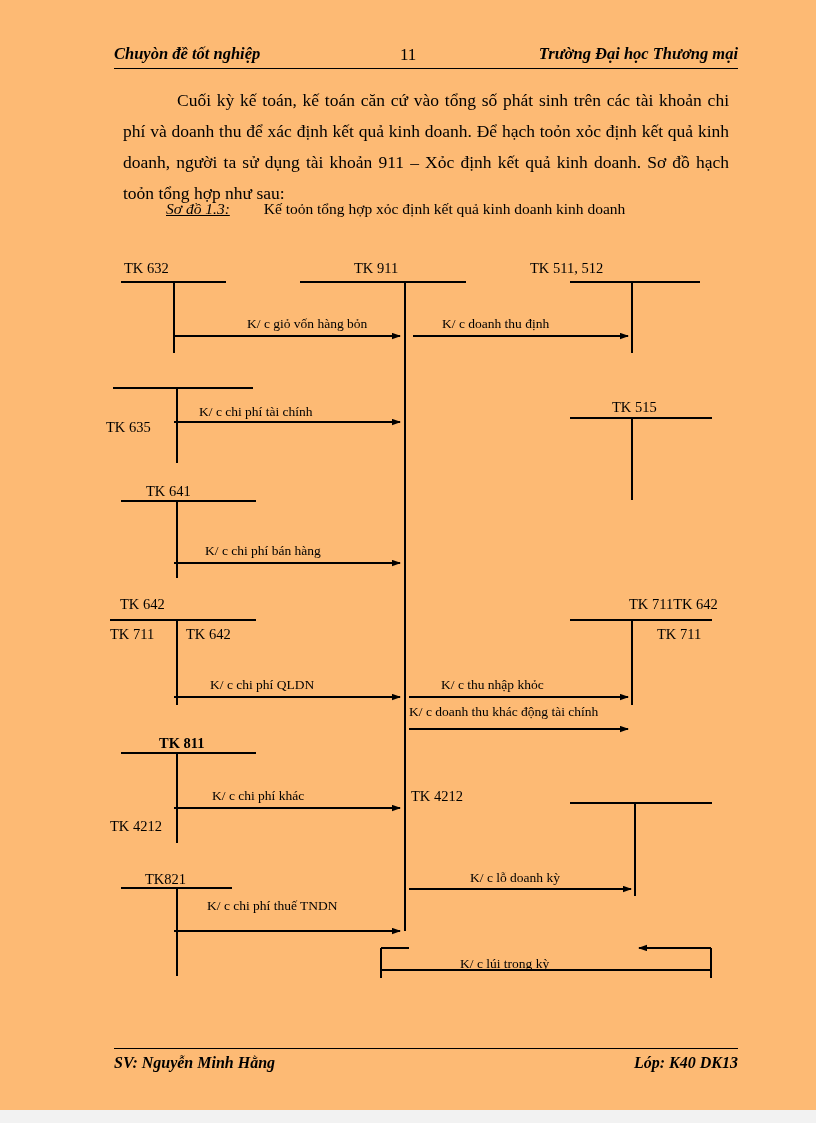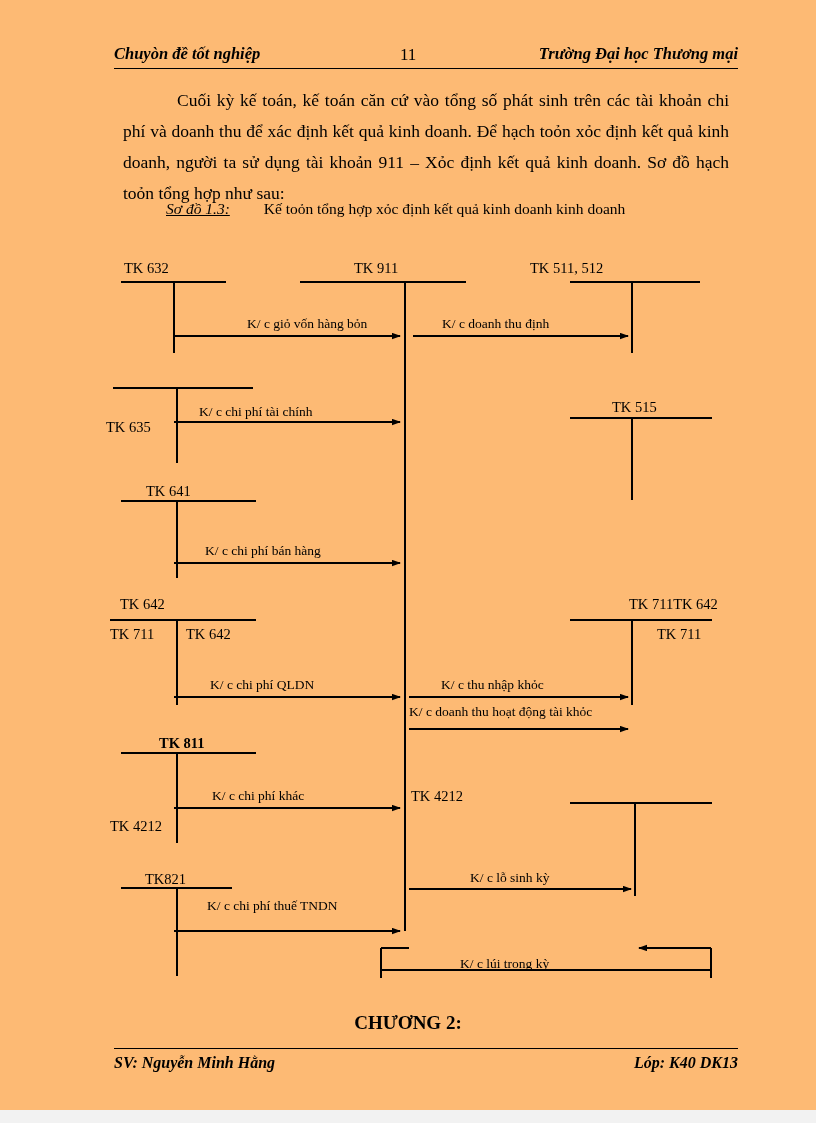--- a/index.html
+++ b/index.html
@@ -203,26 +203,26 @@
 
     <span class="node-label" style="left:159px; top:487px;font-weight:bold;">TK 811</span>
     <span class="node-label" style="left:110px; top:570px;">TK 4212</span>
     <span class="node-label" style="left:411px; top:540px;">TK 4212</span>
 
     <span class="node-label" style="left:145px; top:623px;">TK821</span>
 
     <span class="flow-label" style="left:211px; top:68px;margin-left:36px;">K/ c giỏ vốn hàng bỏn</span>
     <span class="flow-label" style="left:442px; top:68px;">K/ c doanh thu định</span>
     <span class="flow-label" style="left:199px; top:156px;">K/ c chi phí tài chính</span>
-    <span class="flow-label" style="left:409px; top:456px;">K/ c doanh thu hoạt động tài khỏc</span>
+    <span class="flow-label" style="left:409px; top:456px;">K/ c doanh thu khác động tài chính</span>
     <span class="flow-label" style="left:205px; top:295px;">K/ c chi phí bán hàng</span>
     <span class="flow-label" style="left:210px; top:429px;">K/ c chi phí QLDN</span>
     <span class="flow-label" style="left:441px; top:429px;">K/ c thu nhập khỏc</span>
     <span class="flow-label" style="left:212px; top:540px;">K/ c chi phí khác</span>
-    <span class="flow-label" style="left:470px; top:622px;">K/ c lỗ sinh kỳ</span>
+    <span class="flow-label" style="left:470px; top:622px;">K/ c lỗ doanh kỳ</span>
     <span class="flow-label" style="left:207px; top:650px;">K/ c chi phí thuế TNDN</span>
     <span class="flow-label" style="left:460px; top:708px;">K/ c lúi trong kỳ</span>
 
     <svg width="816" height="752" viewBox="0 0 816 752" style="position:absolute; left:0; top:0;">
       <defs>
         <marker id="ah" markerWidth="9" markerHeight="9" refX="8" refY="3.2" orient="auto" markerUnits="userSpaceOnUse">
           <path d="M0,0 L9,3.2 L0,6.4 z" fill="#000"></path>
         </marker>
       </defs>
       <g stroke="#000" stroke-width="1.4" fill="none" shape-rendering="crispEdges">
@@ -275,21 +275,20 @@
         <line x1="711" y1="700" x2="639" y2="700" marker-end="url(#ah)"></line>
         <line x1="711" y1="700" x2="711" y2="730"></line>
         <line x1="381" y1="700" x2="381" y2="730"></line>
         <line x1="381" y1="700" x2="409" y2="700"></line>
         <line x1="381" y1="722" x2="711" y2="722"></line>
 
       </g>
     </svg>
   </div>
 
-  <div id="chapter">CHƯƠNG 2:</div>
 
   <div id="footer-rule"></div>
   <div id="footer">
     <span class="ftr-left">SV: Nguyễn Minh Hằng</span>
     <span class="ftr-right">Lóp: K40 DK13</span>
   </div>
 
   <div id="bottom-band"></div>
 </div>
 

